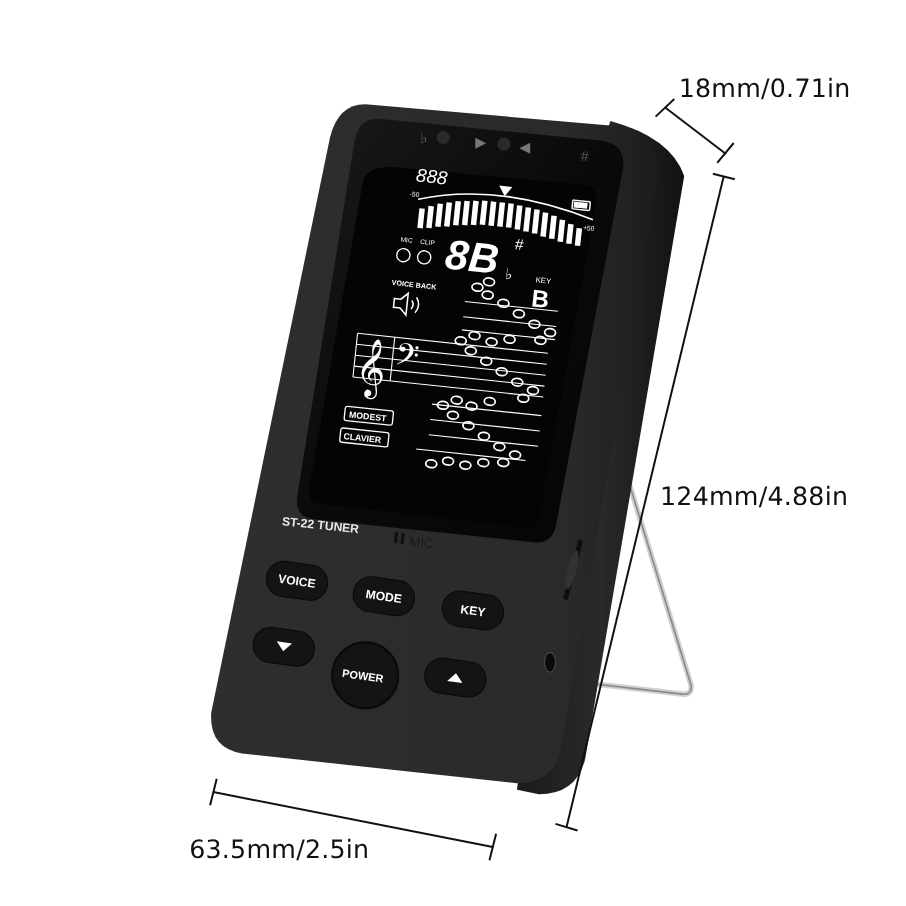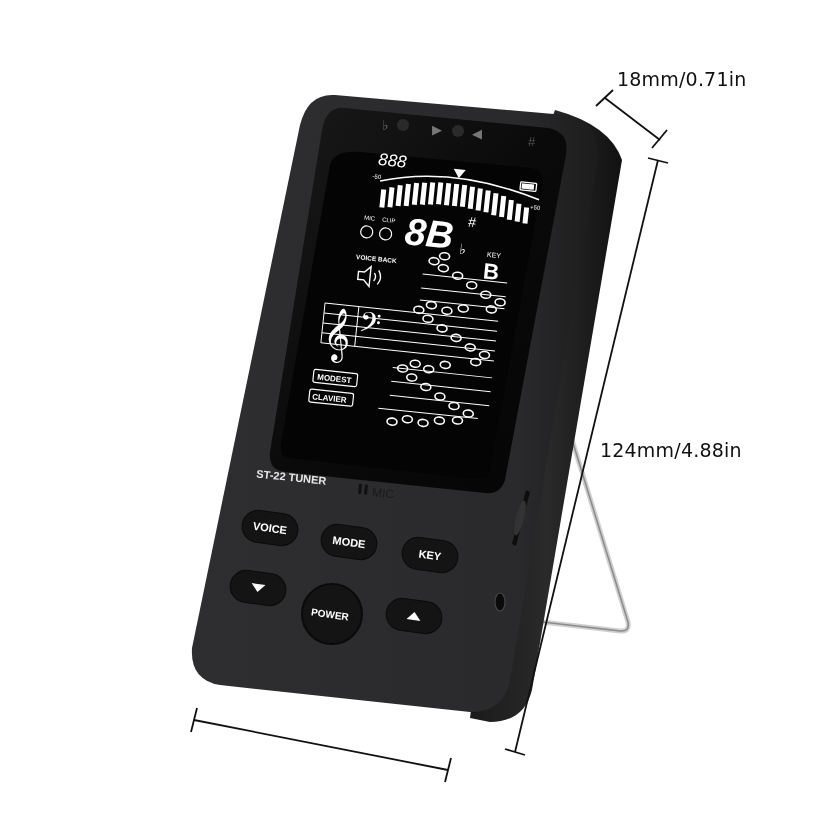--- a/index.html
+++ b/index.html
@@ -1,18 +1,18 @@
 <!DOCTYPE html>
 <html><head>
   <meta charset="utf-8">
   <style>
     html, body { margin:0; padding:0; background:#ffffff; }
     body { width:824px; height:824px; position:relative; overflow:hidden; font-family:"Liberation Sans", sans-serif; }
     .stage { position:absolute; inset:0; }
-    .dim-label { position:absolute; font-family:"DejaVu Sans", sans-serif; font-size:19px; color:#111; letter-spacing:0.2px; }
+    .dim-label { position:absolute; font-family:"DejaVu Sans", sans-serif; font-size:23px; color:#111; letter-spacing:0.2px; }
     svg text { font-family:"Liberation Sans", sans-serif; }
   </style>
 </head>
 <body>
 
 <div class="stage">
 <svg width="824" height="824" viewBox="0 0 824 824" xmlns="http://www.w3.org/2000/svg">
   <defs>
     <linearGradient id="bodyGrad" x1="0" y1="0" x2="1" y2="0">
       <stop offset="0" stop-color="#2e2e30"></stop>
@@ -221,13 +221,14 @@
   </g>
   <g stroke="#111" stroke-width="1.8">
     <line x1="194" y1="720" x2="448" y2="770"></line>
     <line x1="197" y1="708" x2="191" y2="732"></line>
     <line x1="451" y1="758" x2="445" y2="782"></line>
   </g>
 </svg>
 
 <div class="dim-label" style="left:617px; top:68px;">18mm/0.71in</div>
 <div class="dim-label" style="left:600px; top:439px;">124mm/4.88in</div>
+<div class="dim-label" style="left:172px; top:760px;">63.5mm/2.5in</div>
 </div>
 
 </body></html>

